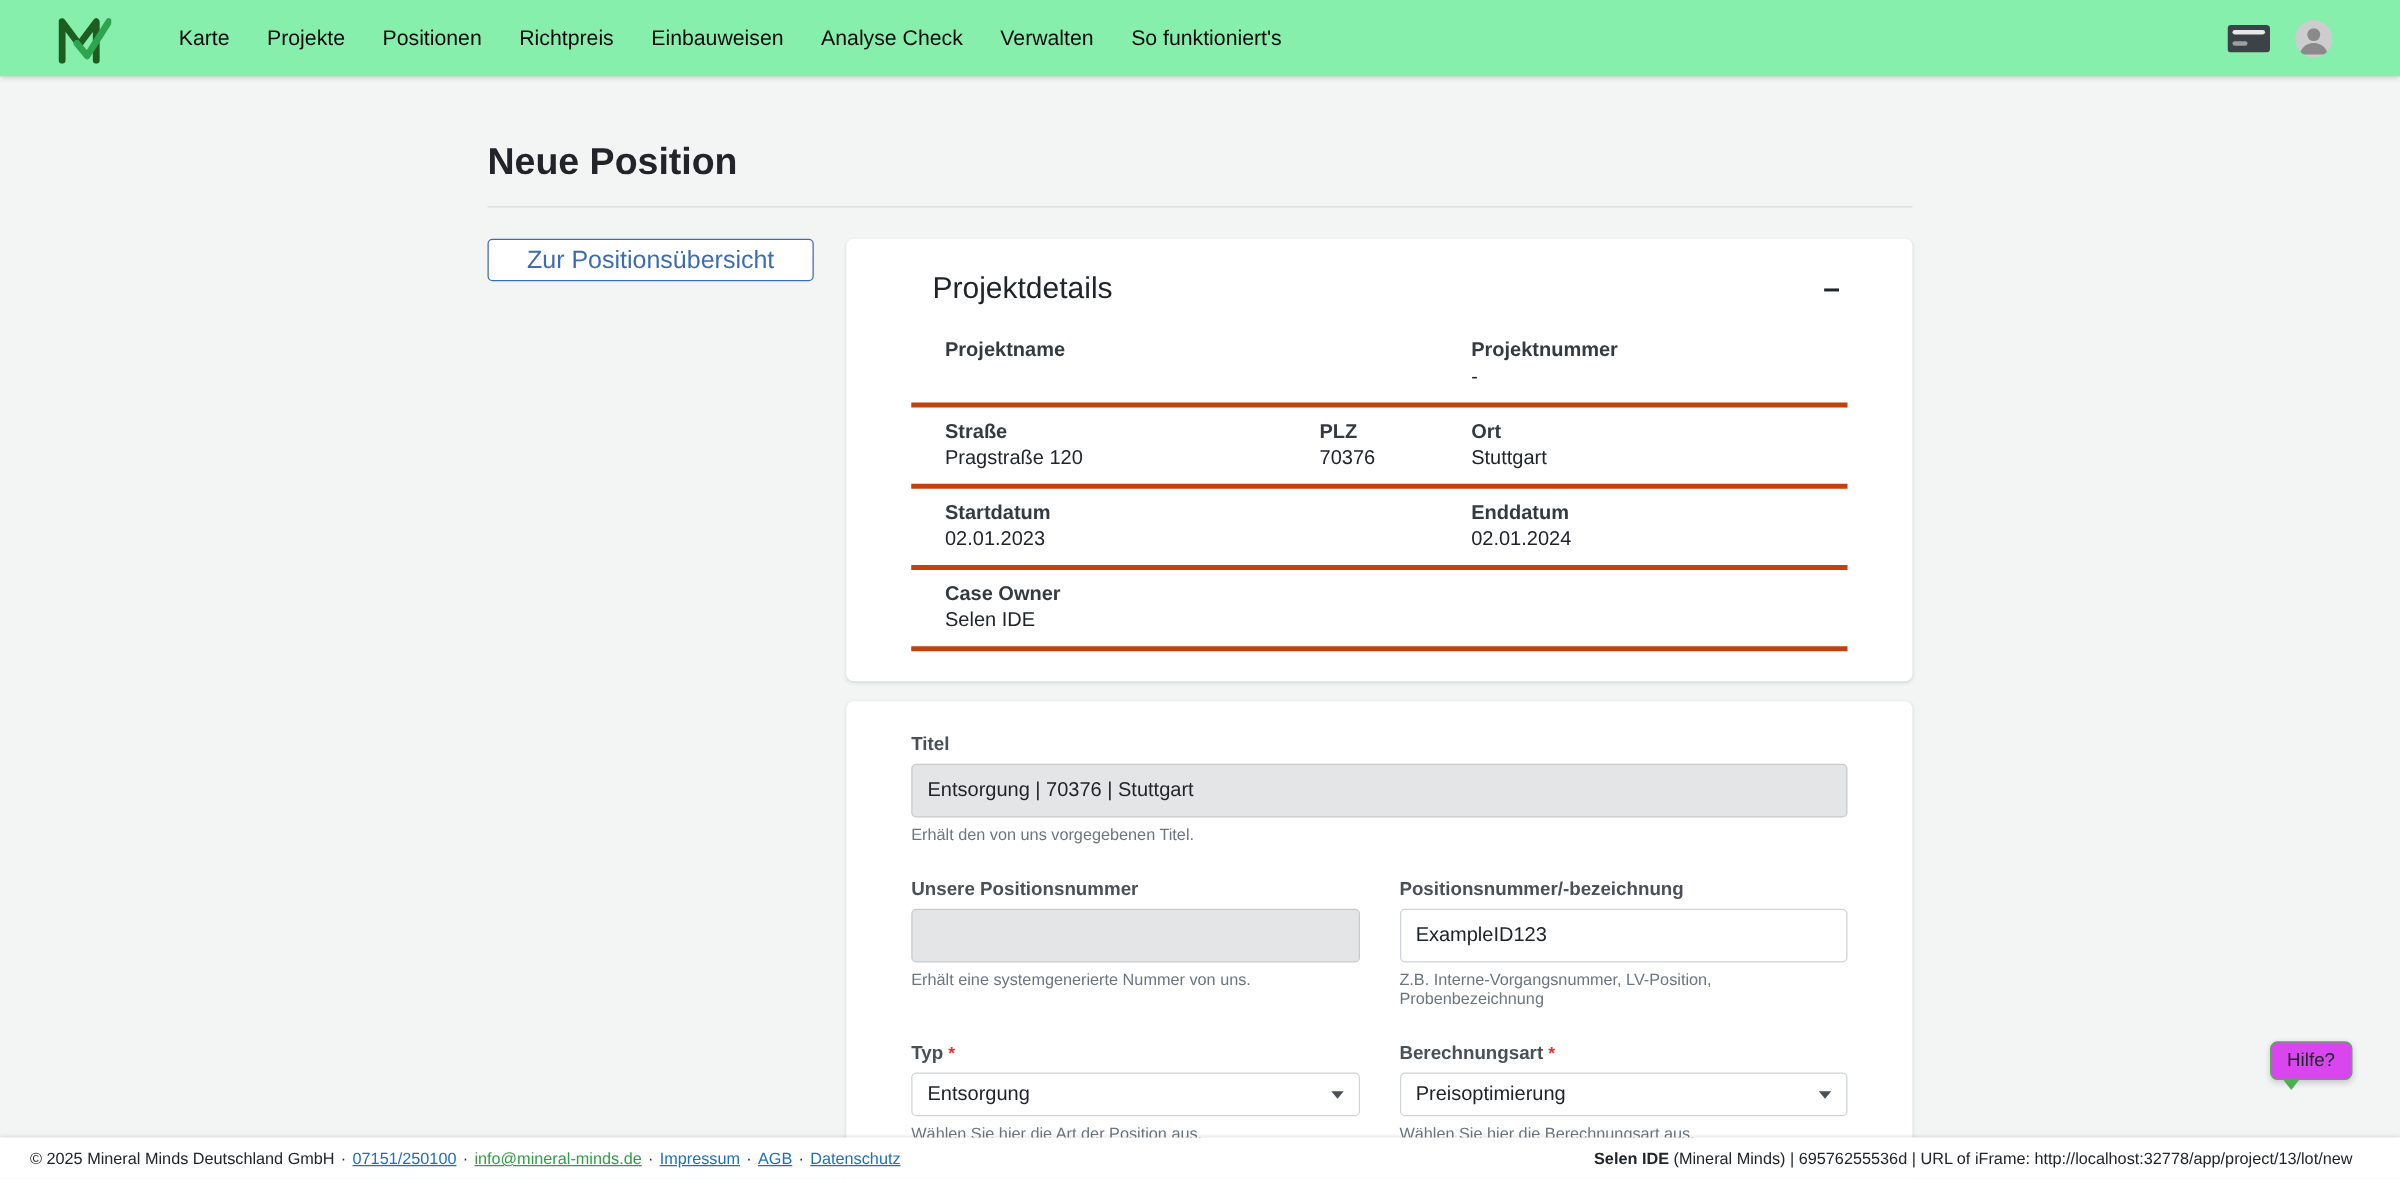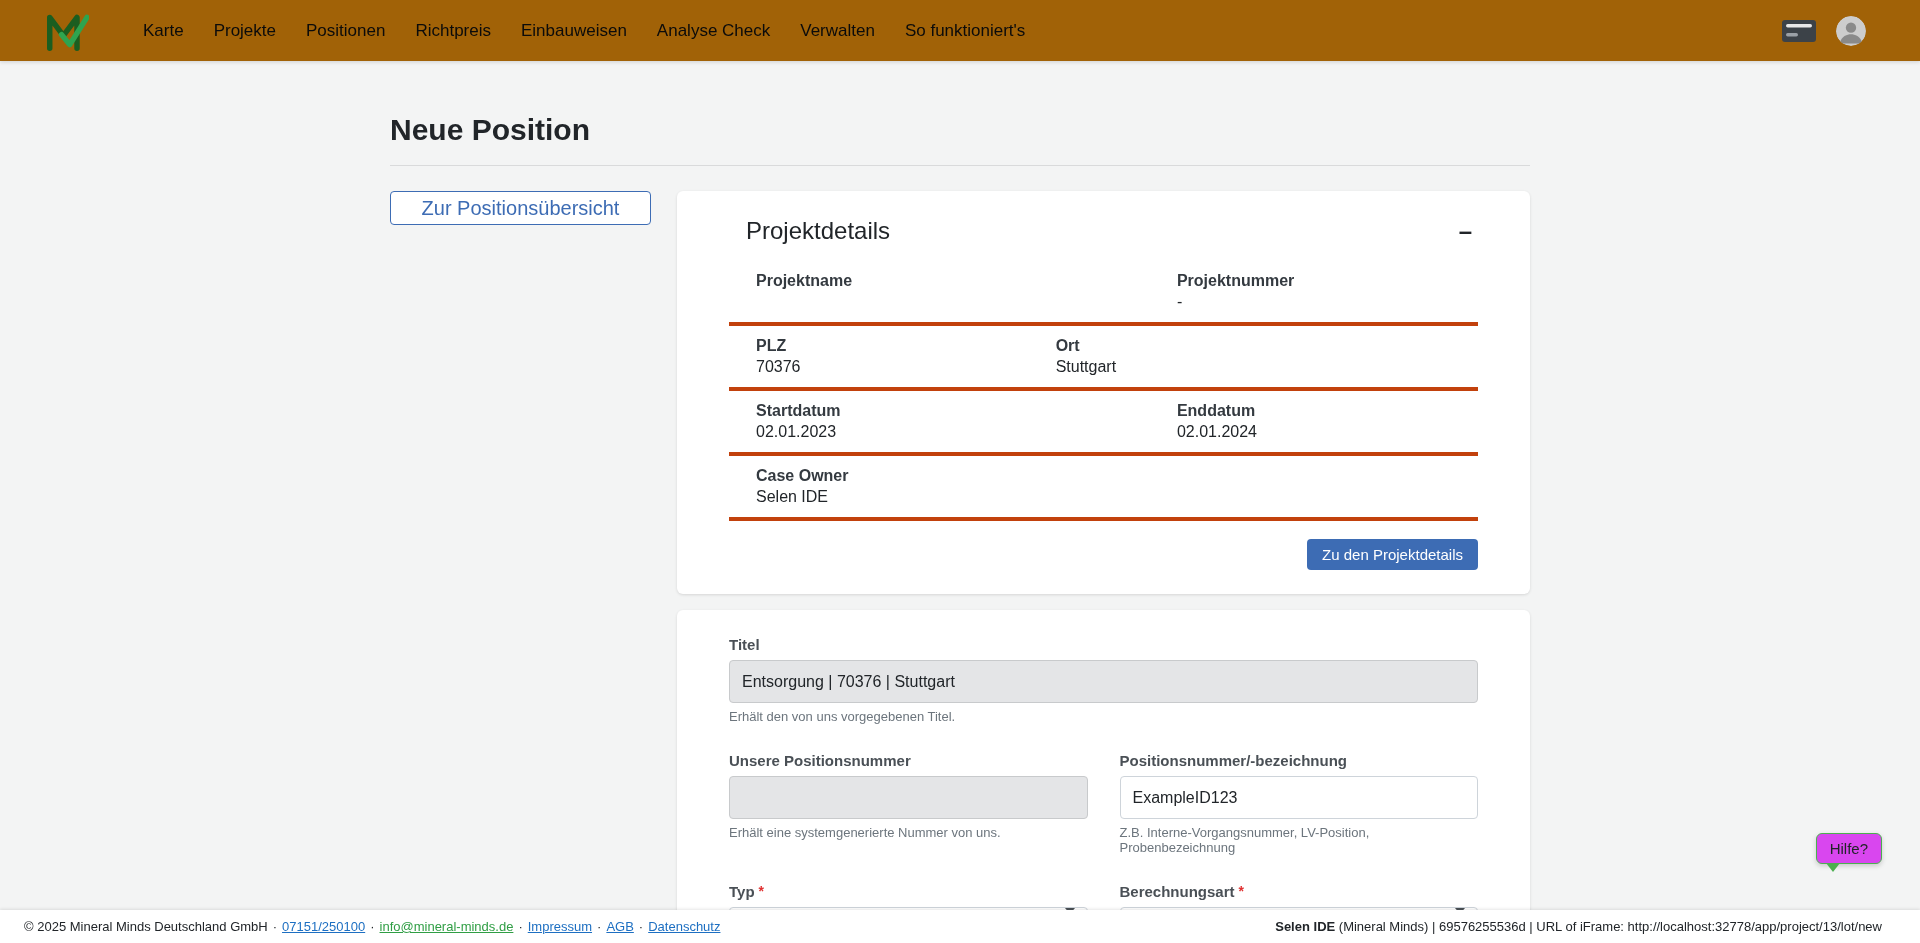--- a/index.html
+++ b/index.html
@@ -8,21 +8,21 @@
     font-family: "Liberation Sans", sans-serif;
     background: #f3f4f4;
     color: #212529;
     overflow: hidden;
     position: relative;
   }
 
   
   .navbar {
     position: fixed; top: 0; left: 0; right: 0; height: 61px;
-    background: #a16207; display: flex; align-items: center;
+    background: #86efac; display: flex; align-items: center;
     padding: 0 54px 0 45px;
     box-shadow: 0 1px 4px rgba(0,0,0,.15);
     z-index: 100;
   }
   .logo { width: 44px; height: 40px; margin-right: 54px; cursor: pointer; flex: none; }
   .main-nav { display: flex; align-items: center; gap: 30px; flex: 1; }
   .nav-link { font-size: 17px; color: #0b0b0b; text-decoration: none; cursor: pointer; white-space: nowrap; }
   .nav-right { display: flex; align-items: center; gap: 20px; }
   .server-icon { width: 34px; height: 22px; cursor: pointer; }
   .avatar { width: 30px; height: 30px; border-radius: 50%; overflow: hidden; cursor: pointer; }
@@ -80,21 +80,21 @@
     width: 100%; height: 43px;
     border: 1px solid #ced4da; border-radius: 4px;
     padding: 0 12px; font-size: 16px; color: #212529;
     font-family: inherit; background: #fff;
   }
   .text-input:disabled { background: #e4e5e7; border-color: #c8cacc; color: #212529; }
   .help-text { font-size: 13px; color: #6c757d; margin-top: 6px; }
   .grid-2 { display: grid; grid-template-columns: 1fr 1fr; gap: 32px; margin-top: 28px; }
   .select-box {
     height: 35px; border: 1px solid #ced4da; border-radius: 4px;
-    background: #fff; display: flex; align-items: flex-start; justify-content: space-between;
+    background: #fff; display: flex; align-items: center; justify-content: space-between;
     padding: 0 12px; font-size: 16px; color: #212529; cursor: pointer;
   }
   .caret { width: 0; height: 0; border-left: 5px solid transparent; border-right: 5px solid transparent; border-top: 6px solid #4a5056; }
 
   
   .help-bubble {
     position: fixed; right: 38px; bottom: 79px;
     background: #d946ef; border: 1px solid var(--help-border, #4caf50);
     border-radius: 6px; padding: 6px 13px;
     font-size: 15px; color: #212529; cursor: pointer;
@@ -184,20 +184,24 @@
               <div>
                 <div class="plabel">Projektname</div>
               </div>
               <div>
                 <div class="plabel">Projektnummer</div>
                 <div class="pvalue">-</div>
               </div>
             </div>
             <div class="prow prow-three">
               <div>
+                <div class="plabel">Straße</div>
+                <div class="pvalue">Pragstraße 120</div>
+              </div>
+              <div>
                 <div class="plabel">PLZ</div>
                 <div class="pvalue">70376</div>
               </div>
               <div>
                 <div class="plabel">Ort</div>
                 <div class="pvalue">Stuttgart</div>
               </div>
             </div>
             <div class="prow prow-two">
               <div>
@@ -210,23 +214,20 @@
               </div>
             </div>
             <div class="prow prow-one">
               <div>
                 <div class="plabel">Case Owner</div>
                 <div class="pvalue">Selen IDE</div>
               </div>
             </div>
           </div>
 
-          <div class="card-actions">
-            <button class="btn-primary">Zu den Projektdetails</button>
-          </div>
         </section>
 
         <section class="card form-card">
 
           <div>
             <label class="field-label">Titel</label>
             <input class="text-input" disabled="" value="Entsorgung | 70376 | Stuttgart" style="">
             <div class="help-text">Erhält den von uns vorgegebenen Titel.</div>
           </div>
 

